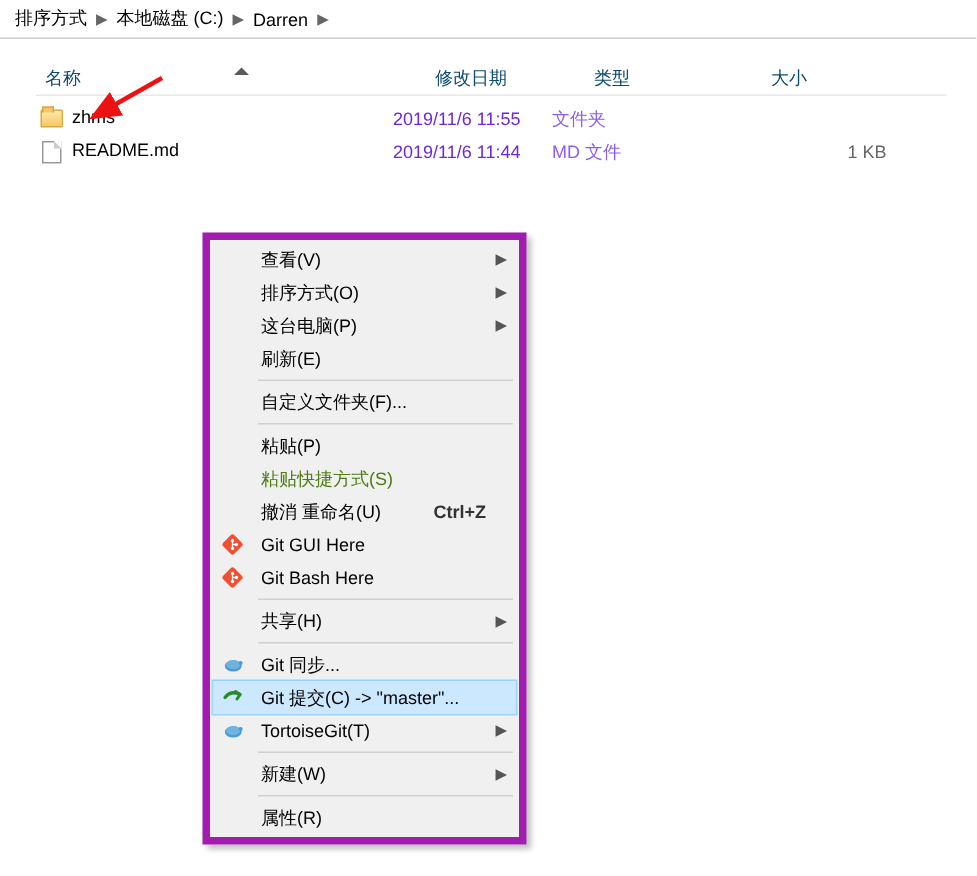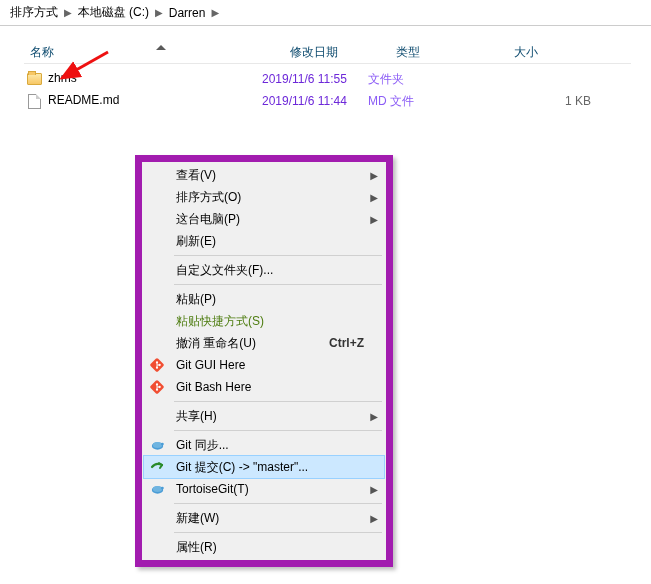--- a/index.html
+++ b/index.html
@@ -33,21 +33,21 @@
   .folder-icon { background: linear-gradient(#fde9a9, #f7c765); border: 1px solid #d9a93c; border-radius: 1px; width: 15px; height: 12px; position: relative; }
   .folder-icon:before { content: ""; position: absolute; top: -3px; left: 0; width: 6px; height: 3px; background: #f7c765; border: 1px solid #d9a93c; border-bottom: none; }
   .file-icon { width: 13px; height: 15px; background: #fff; border: 1px solid #999; position: relative; }
   .file-icon:before { content: ""; position: absolute; right: -1px; top: -1px; width: 0; height: 0; border-top: 5px solid #fff; border-left: 5px solid #ccc; }
 
   
   .anno-arrow { position: absolute; left: 56px; top: 50px; }
   .anno-arrow svg { overflow: visible; }
 
   
-  .menu { position: absolute; left: 135px; top: 155px; width: 258px; background: #f0f0f0; border: 7px solid #a21caf; box-shadow: 3px 3px 4px rgba(0,0,0,0.25); padding: 2px; }
+  .menu { position: absolute; left: 135px; top: 155px; width: 216px; background: #f0f0f0; border: 5px solid #a21caf; box-shadow: 3px 3px 4px rgba(0,0,0,0.25); padding: 2px; }
   .menu .iconcol { position: absolute; left: 2px; top: 2px; bottom: 2px; width: 26px; background: #f0f0f0; }
   .menu .sep { height: 1px; background: #d0d0d0; margin: 3px 2px 3px 30px; }
   .mi { position: relative; display: flex; align-items: center; height: 22px; padding-left: 32px; padding-right: 18px; color: #000; }
   .mi.disabled { color: #4d7c0f; }
   .mi .ic { position: absolute; left: 5px; width: 16px; height: 16px; display: inline-flex; align-items: center; justify-content: center; }
   .mi .sub { position: absolute; right: 6px; font-size: 10px; color: #555; }
   .mi .kb { position: absolute; right: 20px; color: #333; font-weight: bold; }
   .mi.hl { background: #cce8ff; outline: 1px solid #99d1ff; }
 
   .git-ico { width: 14px; height: 14px; }

